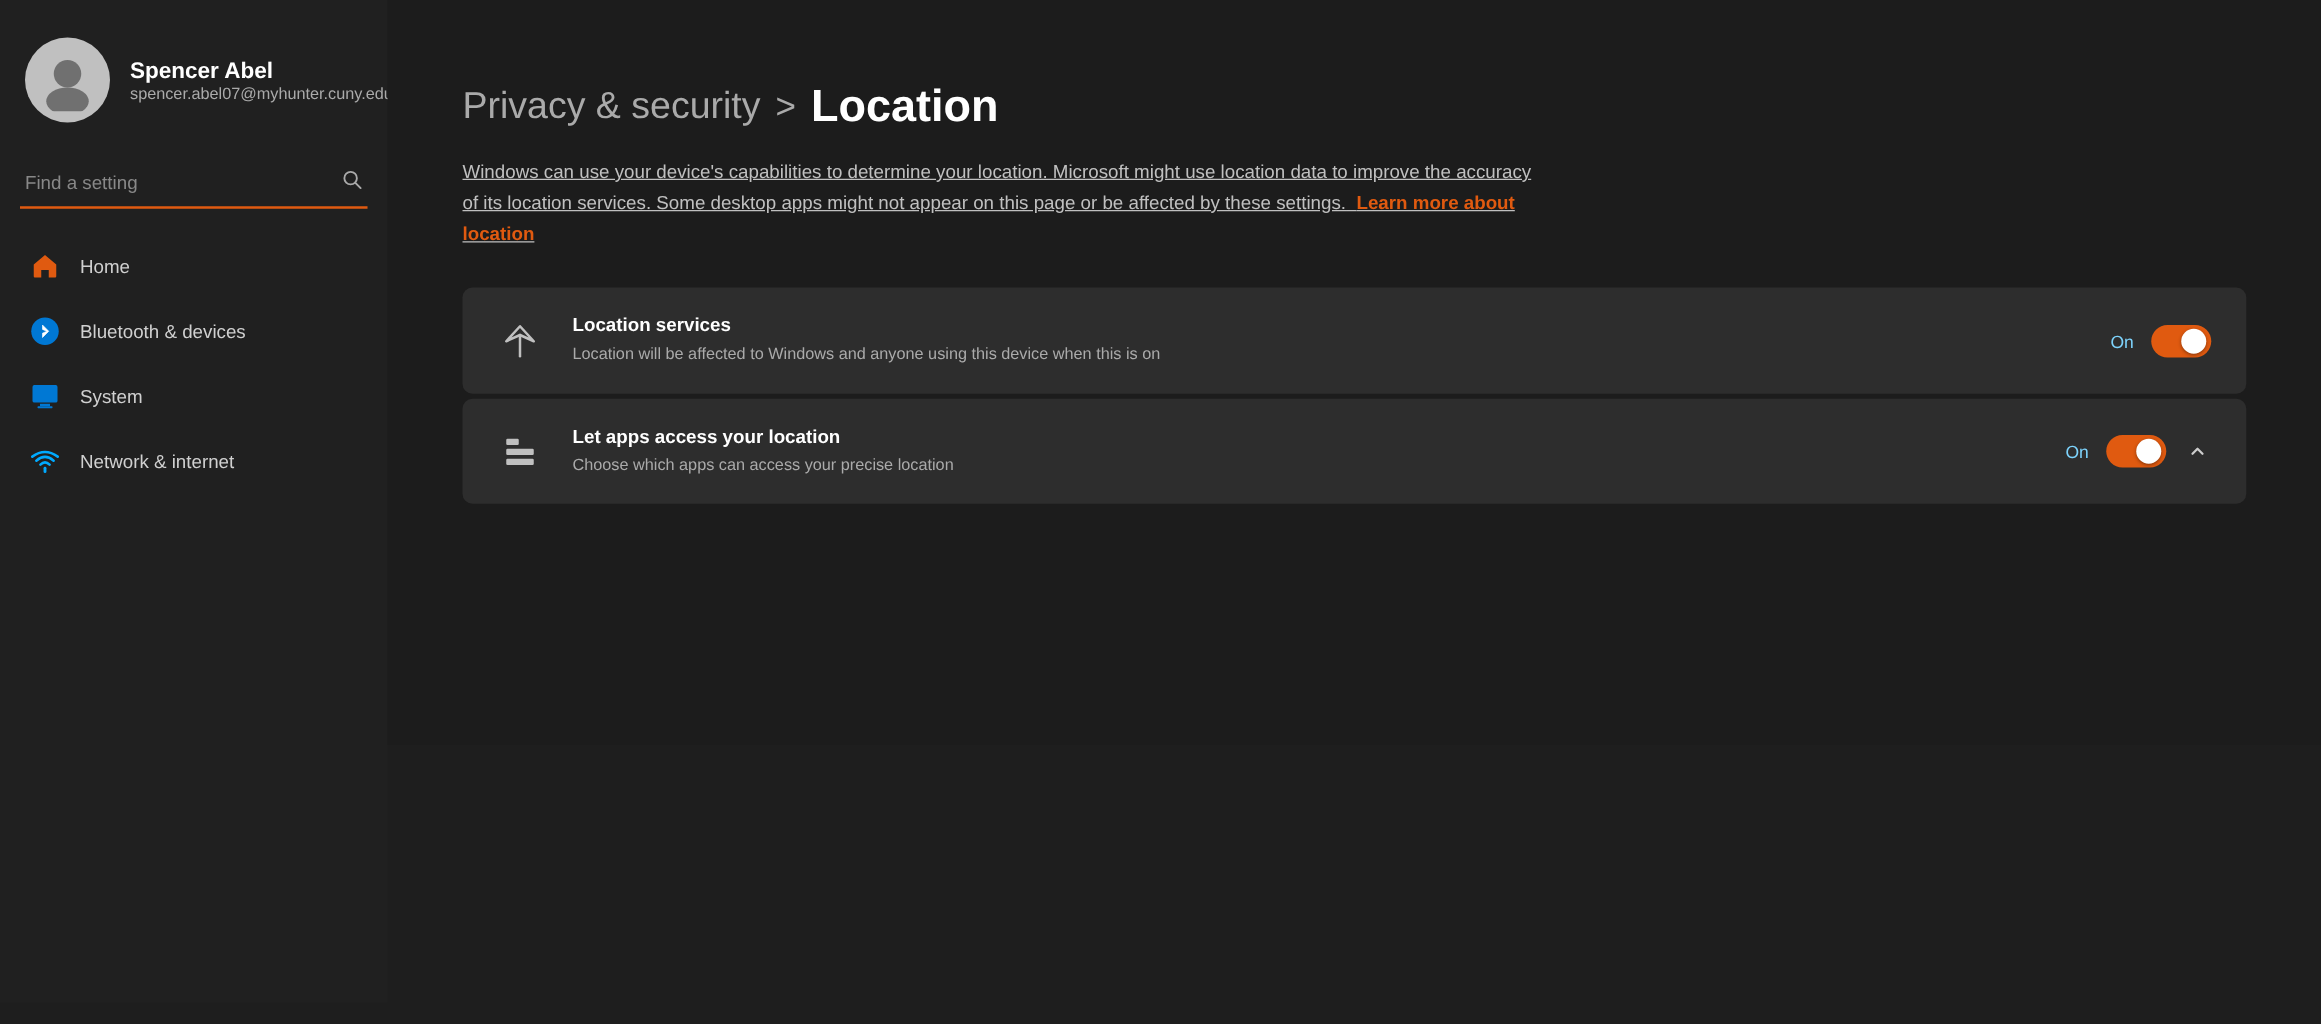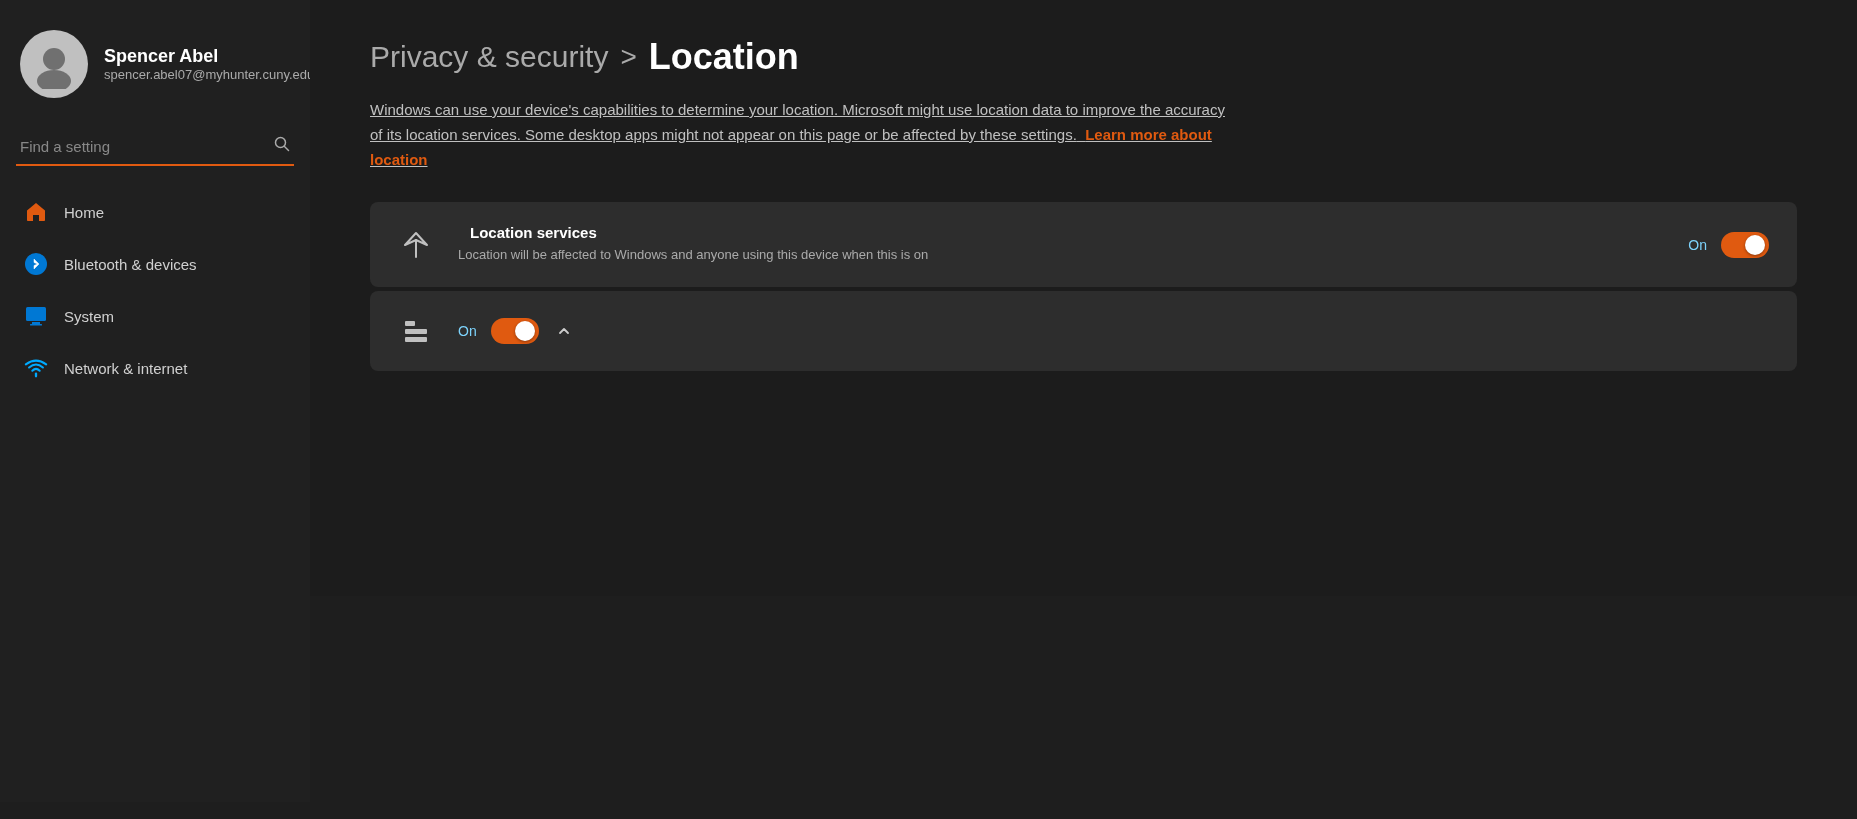--- a/index.html
+++ b/index.html
@@ -127,21 +127,21 @@
     
     .icon-home {
       color: #e05a10;
       font-size: 22px;
     }
 
     
     .main-content {
       flex: 1;
       background: #1c1c1c;
-      padding: 36px 60px 40px 60px;
+      padding: 64px 60px 40px 60px;
       overflow-y: auto;
       height: 596px;
     }
 
     .breadcrumb {
       display: flex;
       align-items: center;
       gap: 12px;
       margin-bottom: 20px;
     }
@@ -202,21 +202,20 @@
 
     .card-text {
       flex: 1;
     }
 
     .card-title {
       font-size: 15px;
       font-weight: 600;
       color: #ffffff;
       margin-bottom: 4px;
-      margin-left: 12px;
     }
 
     .card-subtitle {
       font-size: 13px;
       color: #aaaaaa;
       line-height: 1.5;
     }
 
     .card-controls {
       display: flex;
@@ -375,20 +374,24 @@
   </div>
 
   <div class="settings-card">
     <div class="card-icon">
       <svg width="30" height="30" viewBox="0 0 30 30" fill="none" xmlns="http://www.w3.org/2000/svg">
         <rect x="4" y="5" width="10" height="5" rx="1" fill="#c0c0c0"></rect>
         <rect x="4" y="13" width="22" height="5" rx="1" fill="#c0c0c0"></rect>
         <rect x="4" y="21" width="22" height="5" rx="1" fill="#c0c0c0"></rect>
       </svg>
     </div>
+    <div class="card-text">
+      <div class="card-title">Let apps access your location</div>
+      <div class="card-subtitle">Choose which apps can access your precise location</div>
+    </div>
     <div class="card-controls">
       <span class="toggle-label">On</span>
       <div class="toggle-switch">
         <div class="knob"></div>
       </div>
       <button class="chevron-btn">
         <svg width="14" height="14" viewBox="0 0 14 14" fill="none" xmlns="http://www.w3.org/2000/svg">
           <path d="M3 9L7 5L11 9" stroke="#cccccc" stroke-width="1.8" stroke-linecap="round" stroke-linejoin="round"></path>
         </svg>
       </button>

